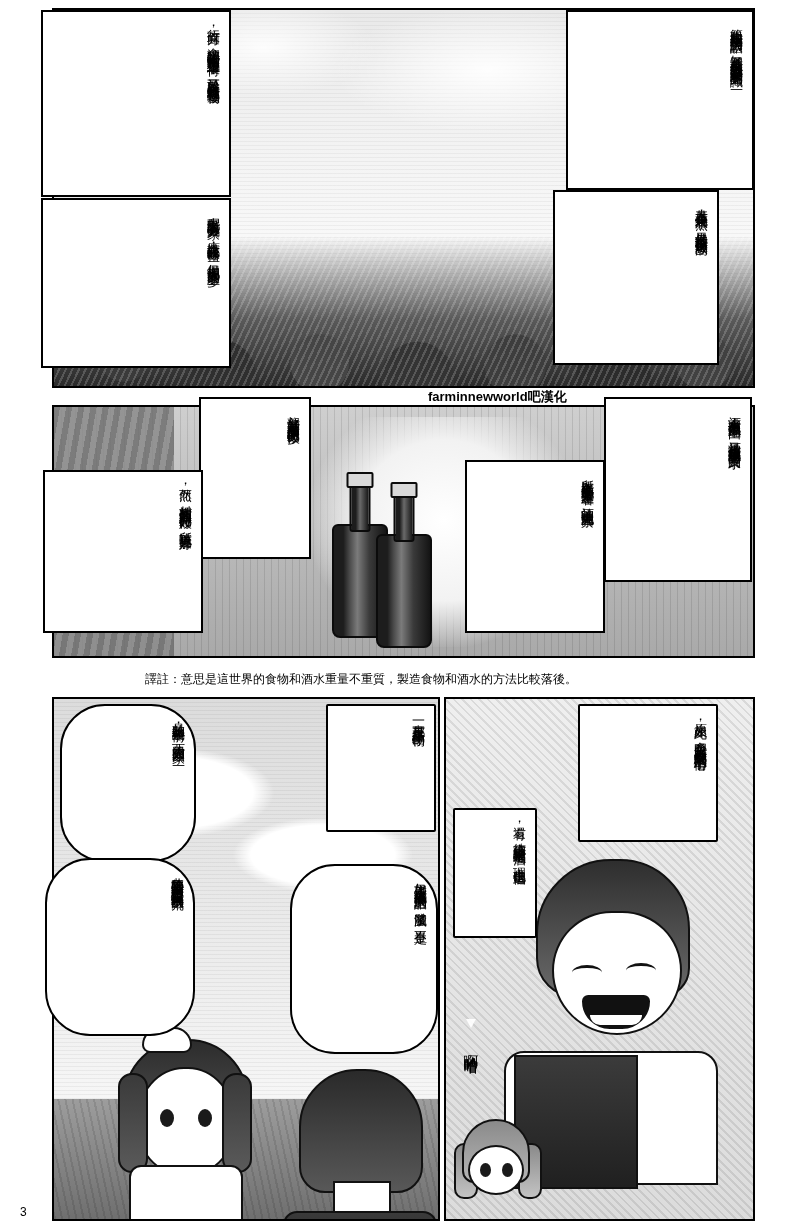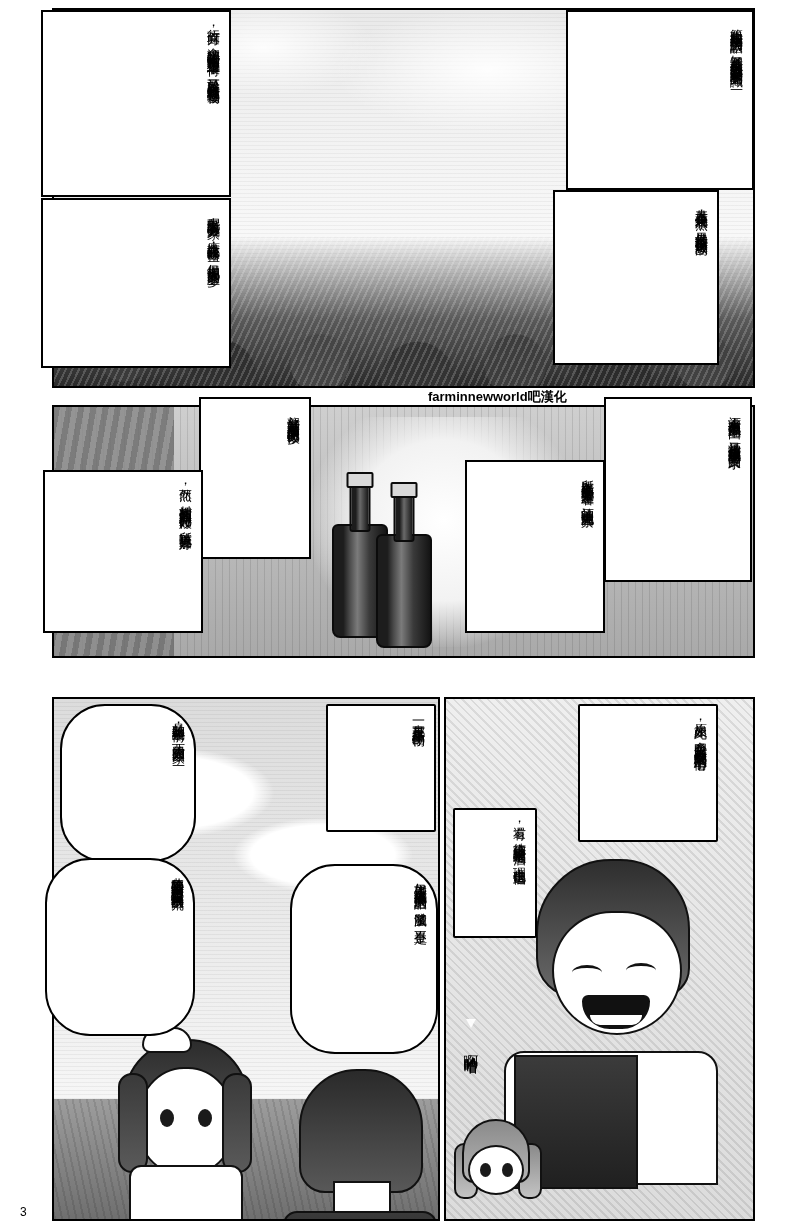--- a/index.html
+++ b/index.html
@@ -349,20 +349,21 @@
   </div>
 
   <div class="balloon nb" style="left:604px; top:397px; width:148px; height:185px;">酒水方面也是類似的理由，酒是被當作能放很長時間不變質的水</div>
 
   <div class="balloon nb" style="left:465px; top:460px; width:140px; height:173px;">所以在能生產的地方大量生產著，酒的味道也大同小異</div>
 
   <div class="balloon nb" style="left:199px; top:397px; width:112px; height:162px;">部分好酒是造酒者自讓自飲的比較多</div>
 
   <div class="balloon nb" style="left:43px; top:470px; width:160px; height:163px;">然而，村裡的造酒的原料比比較好，所以味道更加好</div>
 
+  <div class="tlnote" style="left:145px; top:671px;">譯註：意思是這世界的食物和酒水重量不重質，製造食物和酒水的方法比較落後。</div>
 
   <div class="panel outdoor" style="left:52px; top:697px; width:388px; height:524px;">
     <div class="grass"></div>
 
     <div class="char" style="left:70px; top:340px;">
       <div class="girl-hair" style="left:0; top:0;"></div>
       <div class="ribbon" style="left:18px; top:-12px;"></div>
       <div class="girl-head" style="left:12px; top:28px;"></div>
       <div class="girl-hair-side" style="left:-6px; top:34px;"></div>
       <div class="girl-hair-side" style="left:98px; top:34px;"></div>

